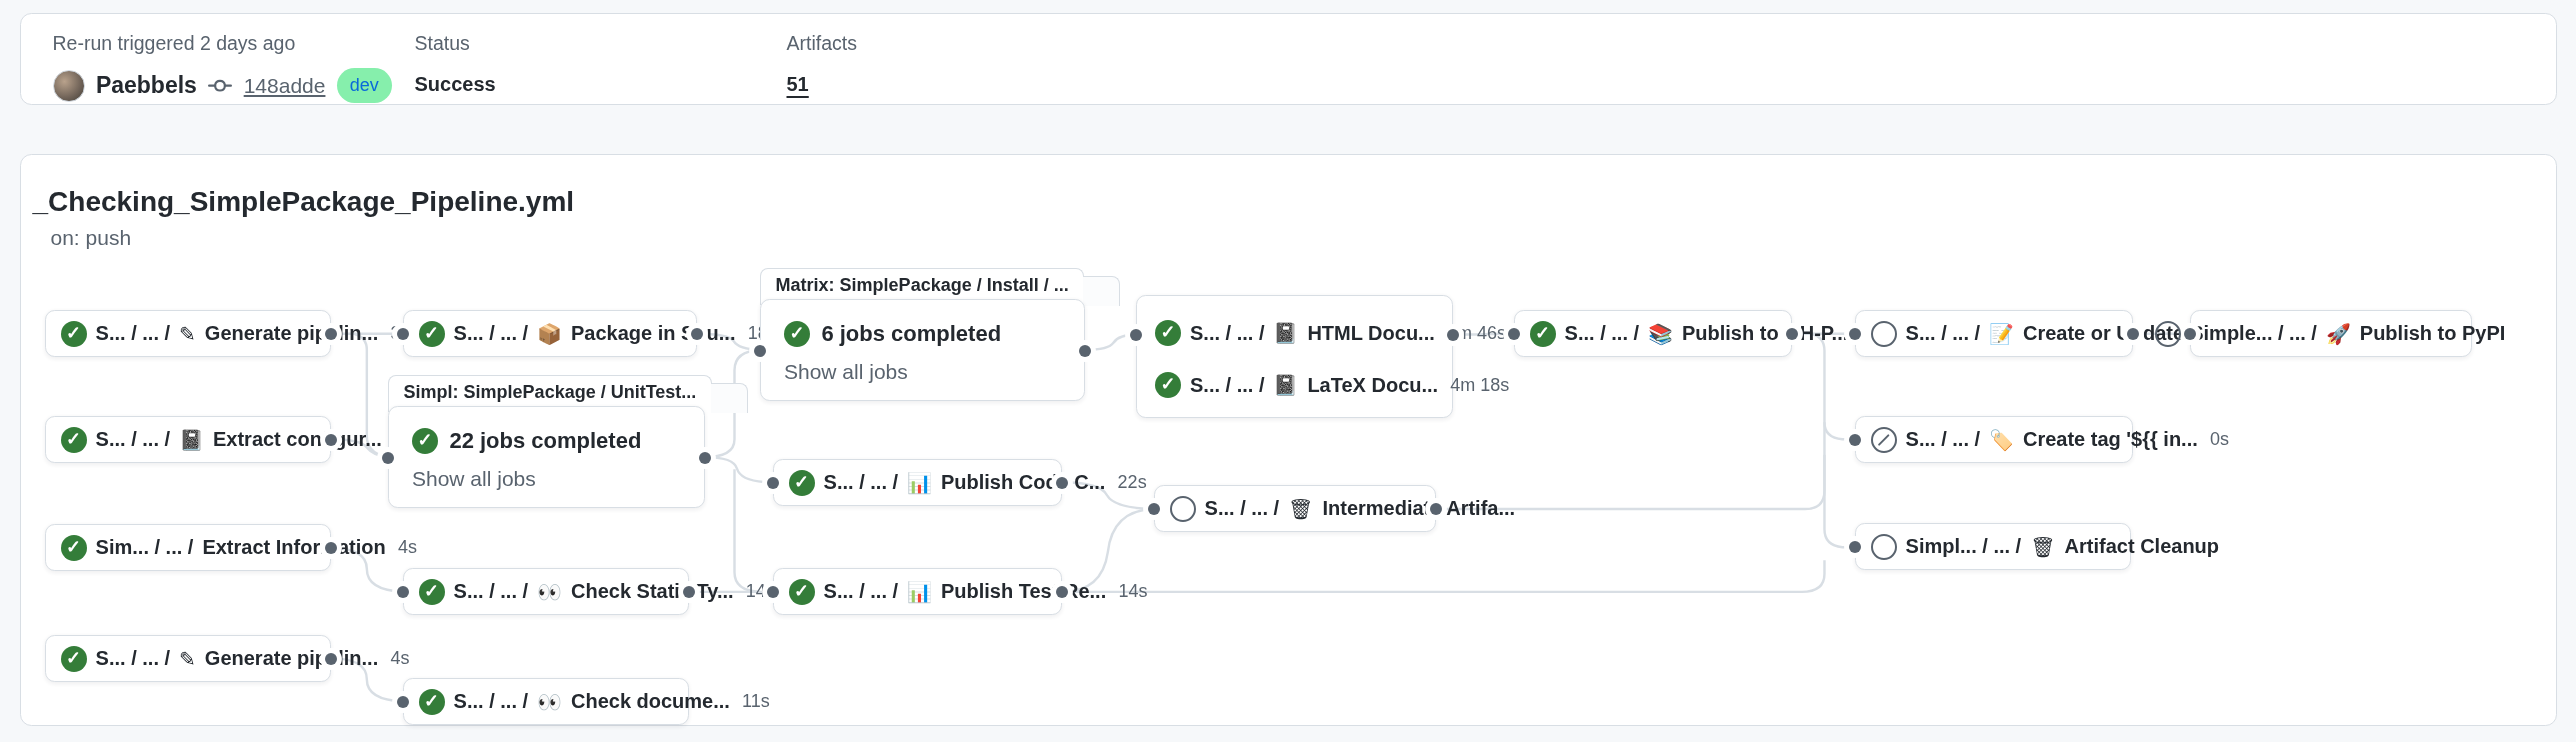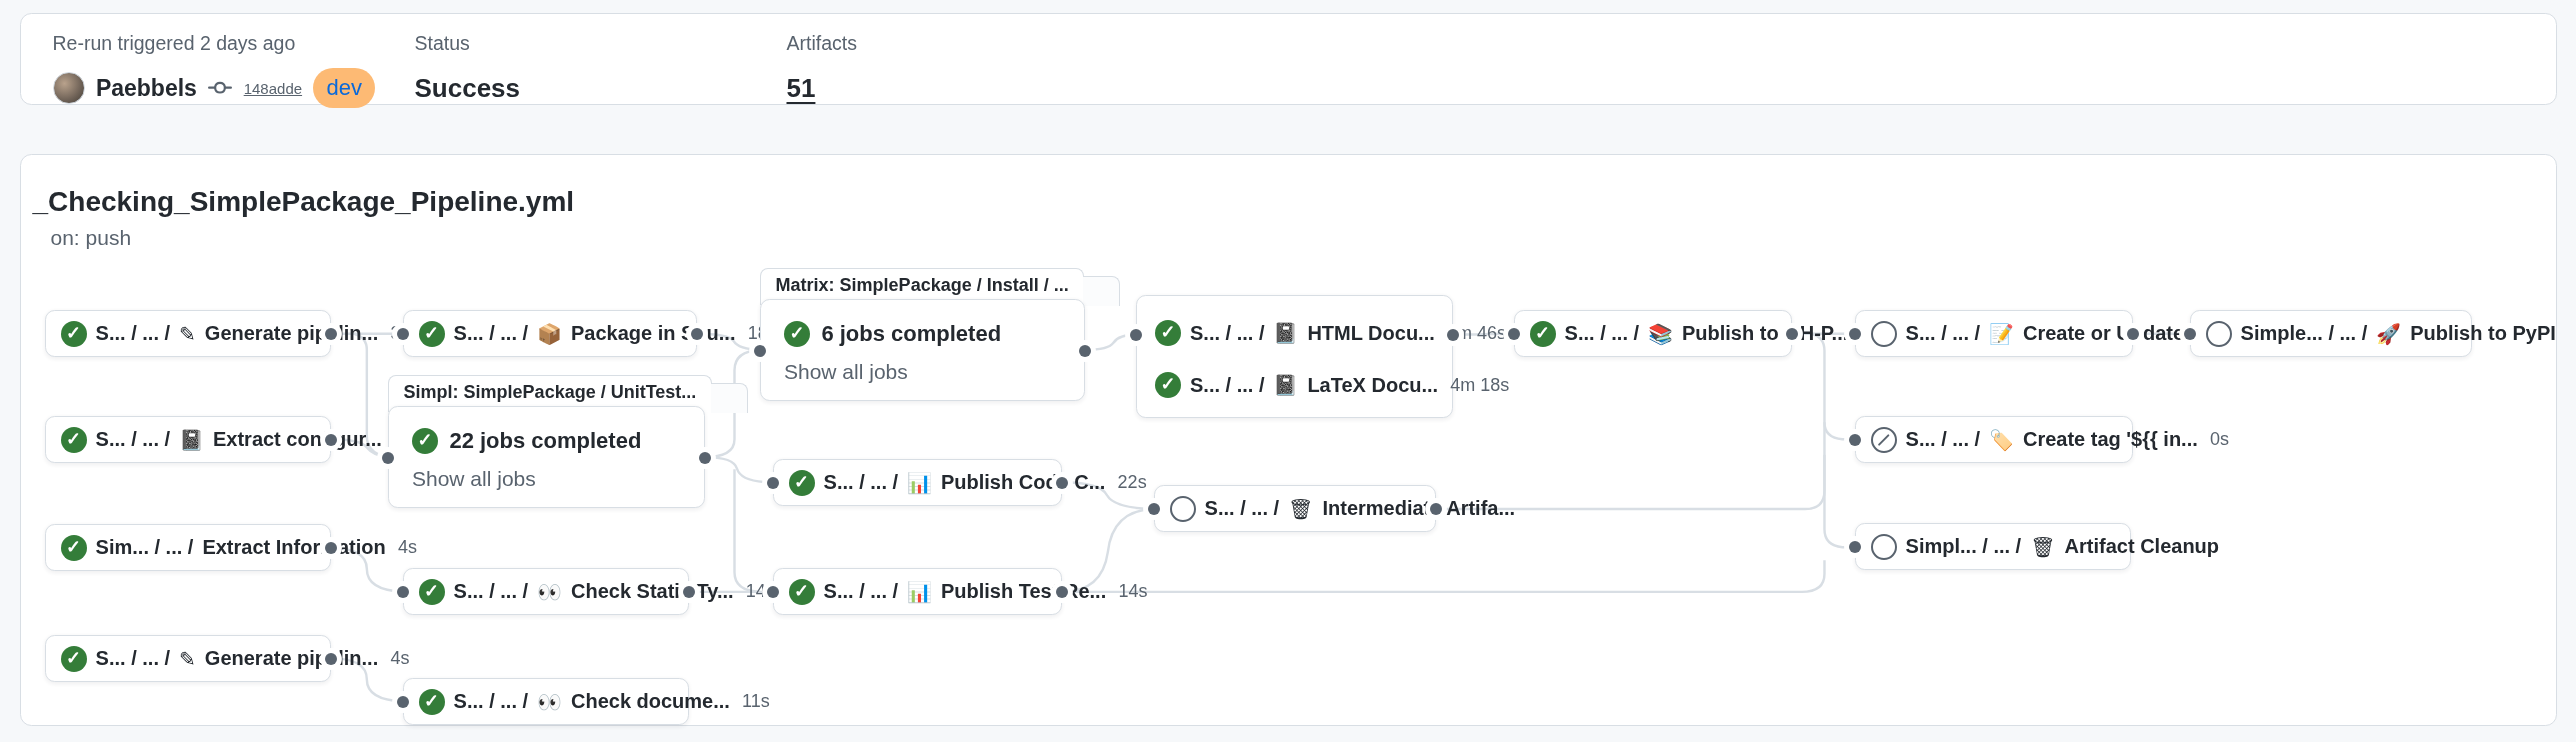--- a/index.html
+++ b/index.html
@@ -21,26 +21,26 @@
   .hdr { left:19.5px; top:13px; width:2537px; height:92px; }
   .hdr-label { font-size:19.5px; color:#59636e; }
   .hdr-block { position:absolute; top:18px; }
   .meta-row { display:flex; align-items:center; margin-top:13px; gap:11.4px; }
   .avatar {
     width:32px; height:32px; border-radius:50%;
     background:radial-gradient(circle at 35% 35%, #b9a28c, #6f6257 60%, #3f3a33);
     border:0.8px solid #d0d7de;
   }
   .actor { font-size:23px; font-weight:700; }
-  .commit-link { font-size:15px; color:#59636e; text-decoration:underline; }
+  .commit-link { font-size:21px; color:#59636e; text-decoration:underline; }
   .branch-badge {
-    font-size:22px; color:#0969da; background:#fdba74;
+    font-size:18px; color:#0969da; background:#86efac;
     border-radius:811px; padding:7px 13px; font-weight:500;
   }
-  .hdr-value { font-size:26px; font-weight:700; margin-top:18px; display:inline-block; }
+  .hdr-value { font-size:20px; font-weight:700; margin-top:18px; display:inline-block; }
   .hdr-value.link { text-decoration:underline; text-underline-offset:4.9px; text-decoration-thickness:1.6px; }
   
   .main { left:19.5px; top:154px; width:2537px; height:572px; }
   .wf-title { position:absolute; left:12px; top:31px; font-size:28px; font-weight:700; }
   .wf-trigger { position:absolute; left:30px; top:71px; font-size:21px; color:#59636e; }
   
   .graph { position:absolute; left:0; top:0; width:2576px; height:743px; }
   .edges { position:absolute; left:0; top:0; }
   .edges path { stroke:#d8dee4; stroke-width:3; fill:none; }
   .gnode {
@@ -330,21 +330,21 @@
   </div>
 
   <div class="gnode" style="left:1855px;top:523px;width:276px;">
     <span class="port port-l"></span>
     <span class="st st-pending"></span>
     <span class="label">Simpl... / ... /</span>
     <span class="emoji">🗑</span>
     <span class="label">Artifact Cleanup</span>
   </div>
 
-  <div class="gnode" style="left:2190px;top:310px;width:282px;">
+  <div class="gnode" style="left:2190px;top:310px;width:282px;justify-content:center;">
     <span class="port port-l"></span>
     <span class="st st-pending"></span>
     <span class="label">Simple... / ... /</span>
     <span class="emoji">🚀</span>
     <span class="label">Publish to PyPI</span>
   </div>
 
 </div>
 
 

